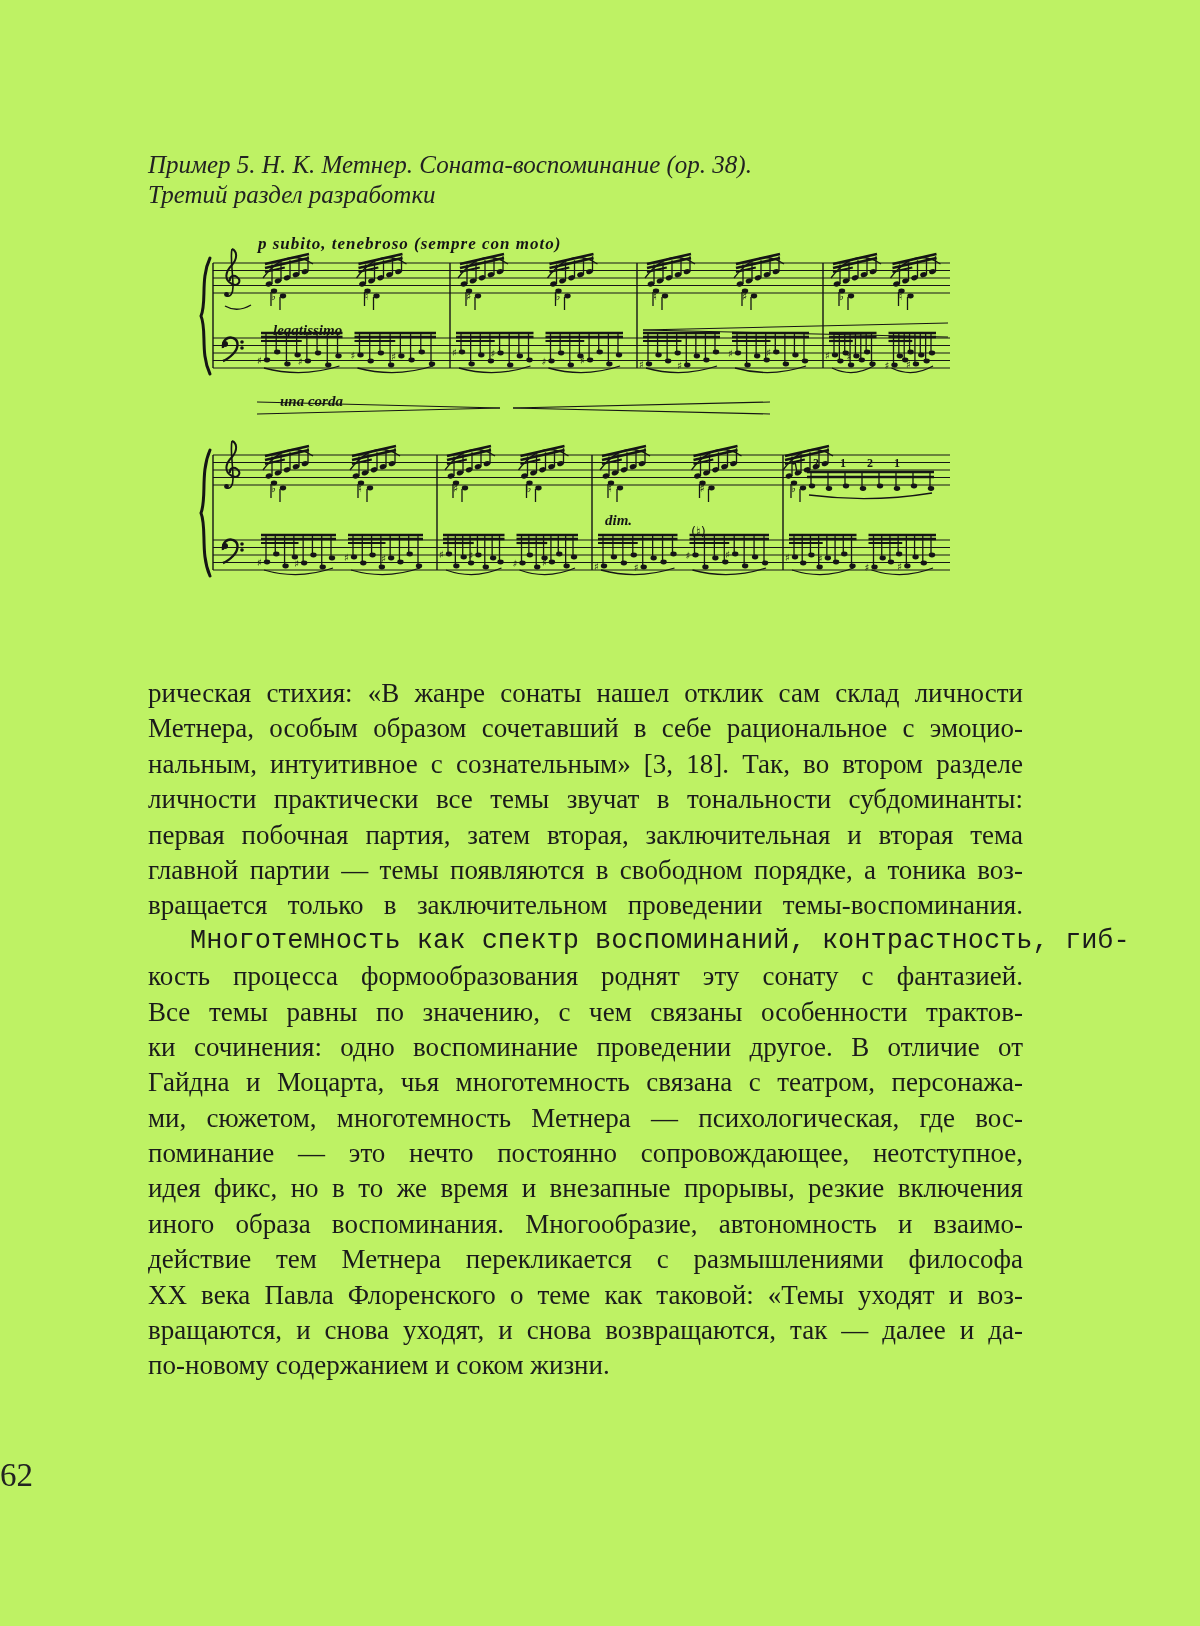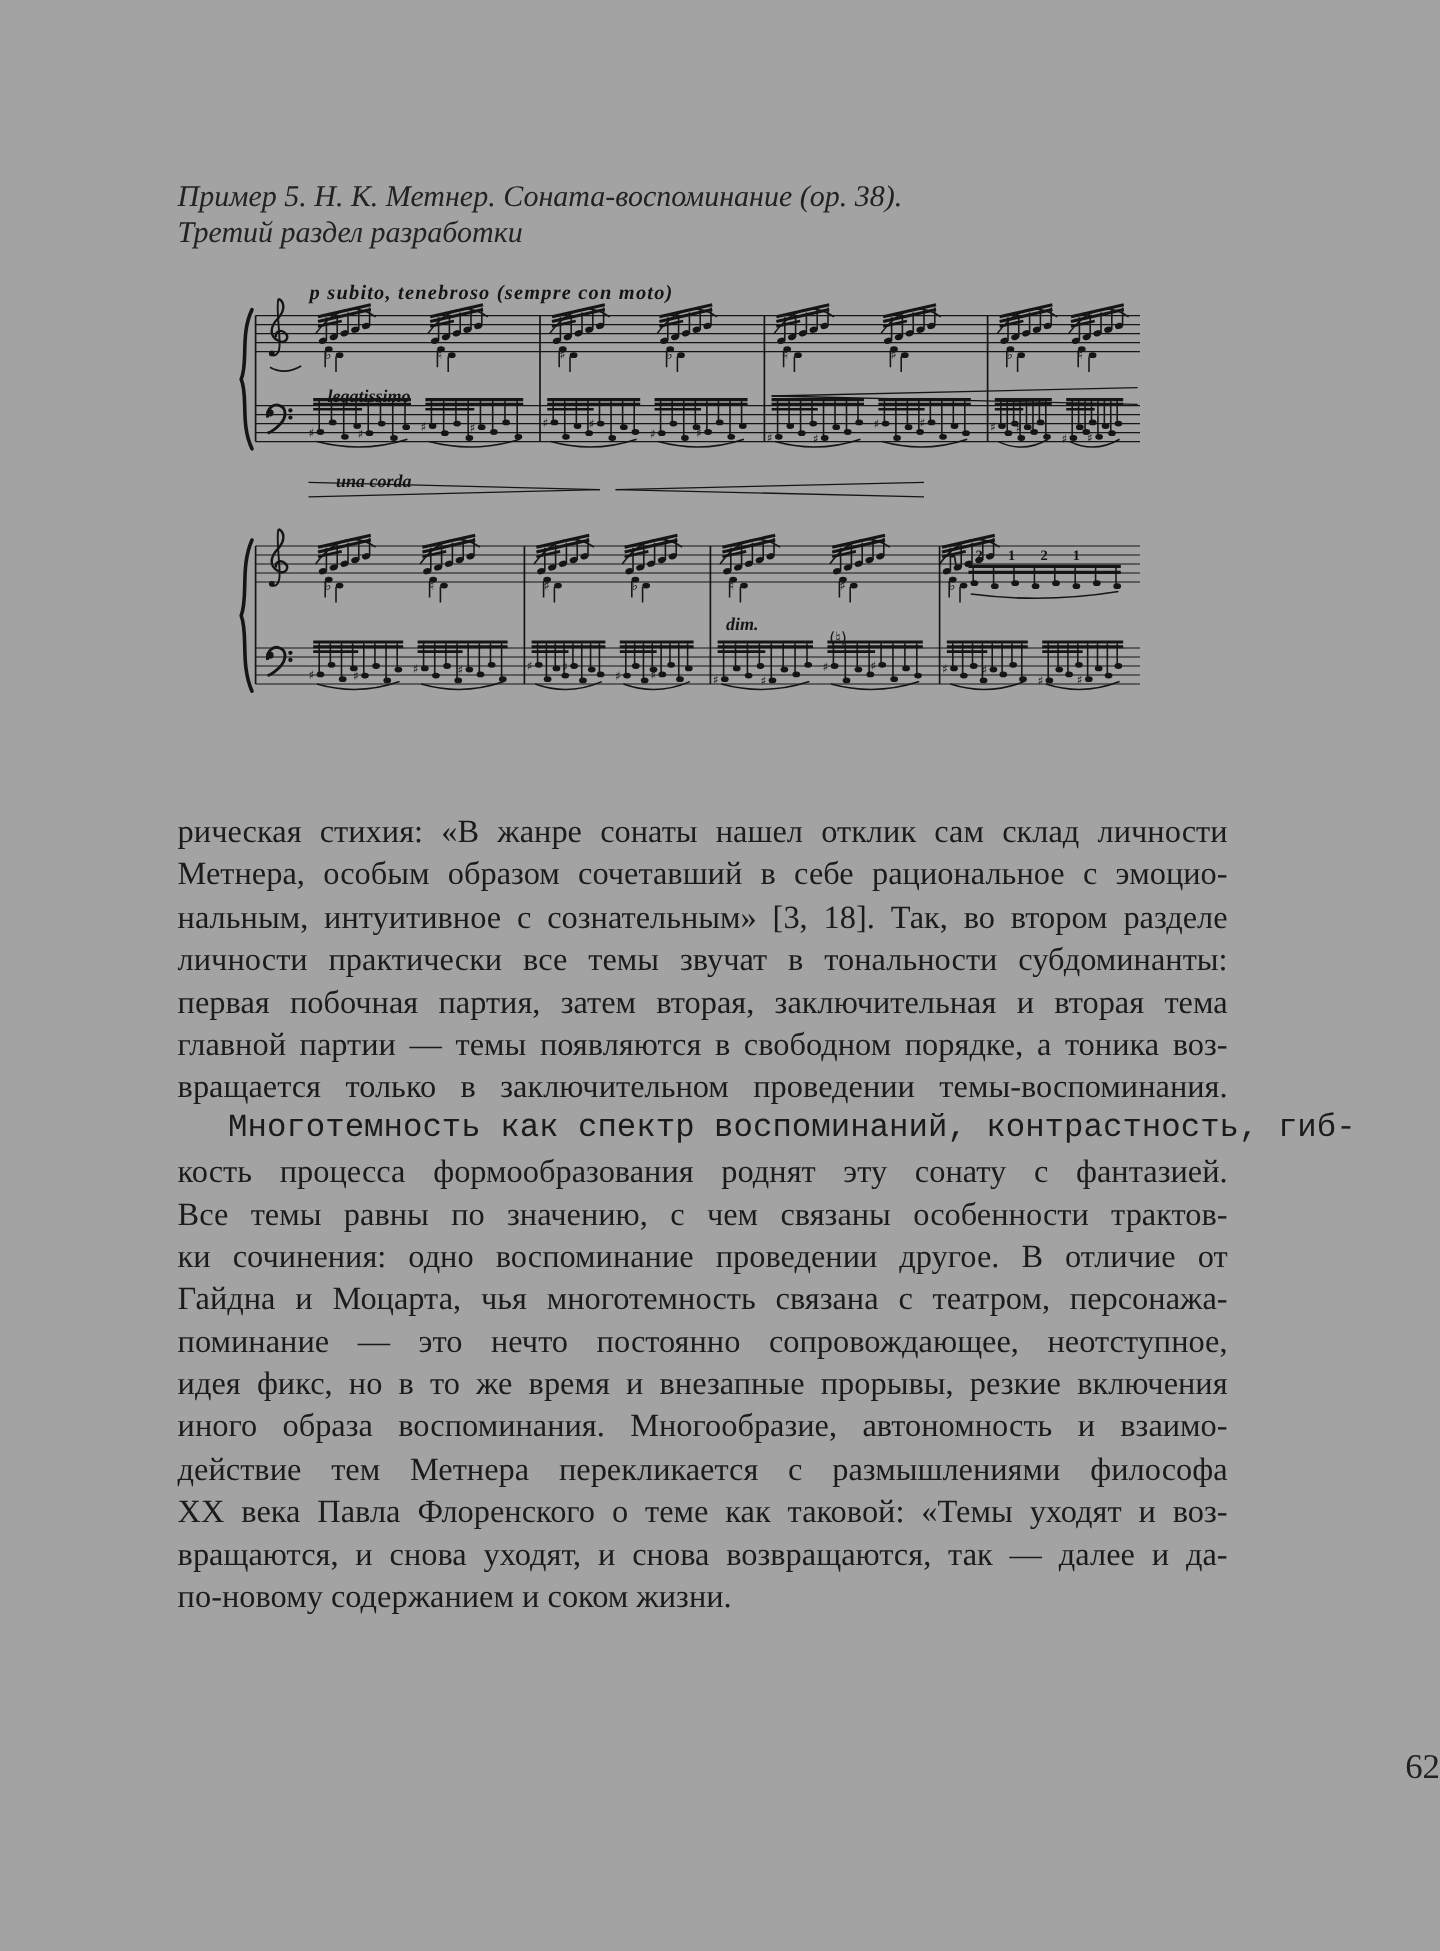--- a/index.html
+++ b/index.html
@@ -1,34 +1,34 @@
 <!DOCTYPE html>
 <html><head>
 <meta charset="utf-8">
 <style>
   html,body{margin:0;padding:0;background:#ffffff;}
-  .page{position:relative;width:1200px;height:1626px;background:#a3a3a3;
+  .page{position:relative;width:1200px;height:1626px;background:#bef264;
         font-family:"Liberation Serif",serif;color:#1c1c1c;overflow:hidden;}
   .caption{position:absolute;left:148px;top:150px;font-style:italic;
            font-size:25px;line-height:30px;color:#222;}
   .music{position:absolute;left:195px;top:226px;width:765px;height:380px;}
   .mk{font-family:"Liberation Serif",serif;font-style:italic;font-weight:bold;
       font-size:15px;fill:#151515;}
   .mk-big{font-family:"Liberation Serif",serif;font-style:italic;font-weight:bold;
       font-size:17px;fill:#151515;letter-spacing:1px;}
   .nat{font-family:"DejaVu Sans",sans-serif;font-size:13px;fill:#151515;}
   .fing{font-family:"Liberation Serif",serif;font-weight:bold;font-size:12px;
       fill:#151515;letter-spacing:9px;}
   .body-text{position:absolute;left:148px;top:676px;width:875px;
       font-size:27px;line-height:35.4px;color:#1b1b1b;}
   .line{text-align:justify;text-align-last:justify;height:35.4px;white-space:nowrap;}
   .line.last{text-align-last:left;}
   .line.indent{text-indent:42px;font-family:Liberation Mono, monospace;}
-  .pagenum{position:absolute;left:0;top:1457px;width:100%;text-align:right;
-      font-size:29px;color:#222;}
+  .pagenum{position:absolute;left:0;top:1457px;width:100%;text-align:left;
+      font-size:33px;color:#222;}
 </style>
 </head>
 <body>
 
 <div class="page">
 
   <div class="caption">
     <div>Пример 5. Н. К. Метнер. Соната-воспоминание (ор. 38).</div>
     <div>Третий раздел разработки</div>
   </div>
@@ -845,20 +845,21 @@
       <div class="line">нальным, интуитивное с сознательным» [3, 18]. Так, во втором разделе</div>
       <div class="line">личности практически все темы звучат в тональности субдоминанты:</div>
       <div class="line">первая побочная партия, затем вторая, заключительная и вторая тема</div>
       <div class="line">главной партии — темы появляются в свободном порядке, а тоника воз-</div>
       <div class="line">вращается только в заключительном проведении темы-воспоминания.</div>
       <div class="line indent">Многотемность как спектр воспоминаний, контрастность, гиб-</div>
       <div class="line">кость процесса формообразования роднят эту сонату с фантазией.</div>
       <div class="line">Все темы равны по значению, с чем связаны особенности трактов-</div>
       <div class="line">ки сочинения: одно воспоминание проведении другое. В отличие от</div>
       <div class="line">Гайдна и Моцарта, чья многотемность связана с театром, персонажа-</div>
+      <div class="line">ми, сюжетом, многотемность Метнера — психологическая, где вос-</div>
       <div class="line">поминание — это нечто постоянно сопровождающее, неотступное,</div>
       <div class="line">идея фикс, но в то же время и внезапные прорывы, резкие включения</div>
       <div class="line">иного образа воспоминания. Многообразие, автономность и взаимо-</div>
       <div class="line">действие тем Метнера перекликается с размышлениями философа</div>
       <div class="line">XX века Павла Флоренского о теме как таковой: «Темы уходят и воз-</div>
       <div class="line">вращаются, и снова уходят, и снова возвращаются, так — далее и да-</div>
       <div class="line last">по-новому содержанием и соком жизни.</div>
     </div>
 
   <div class="pagenum">62</div>

